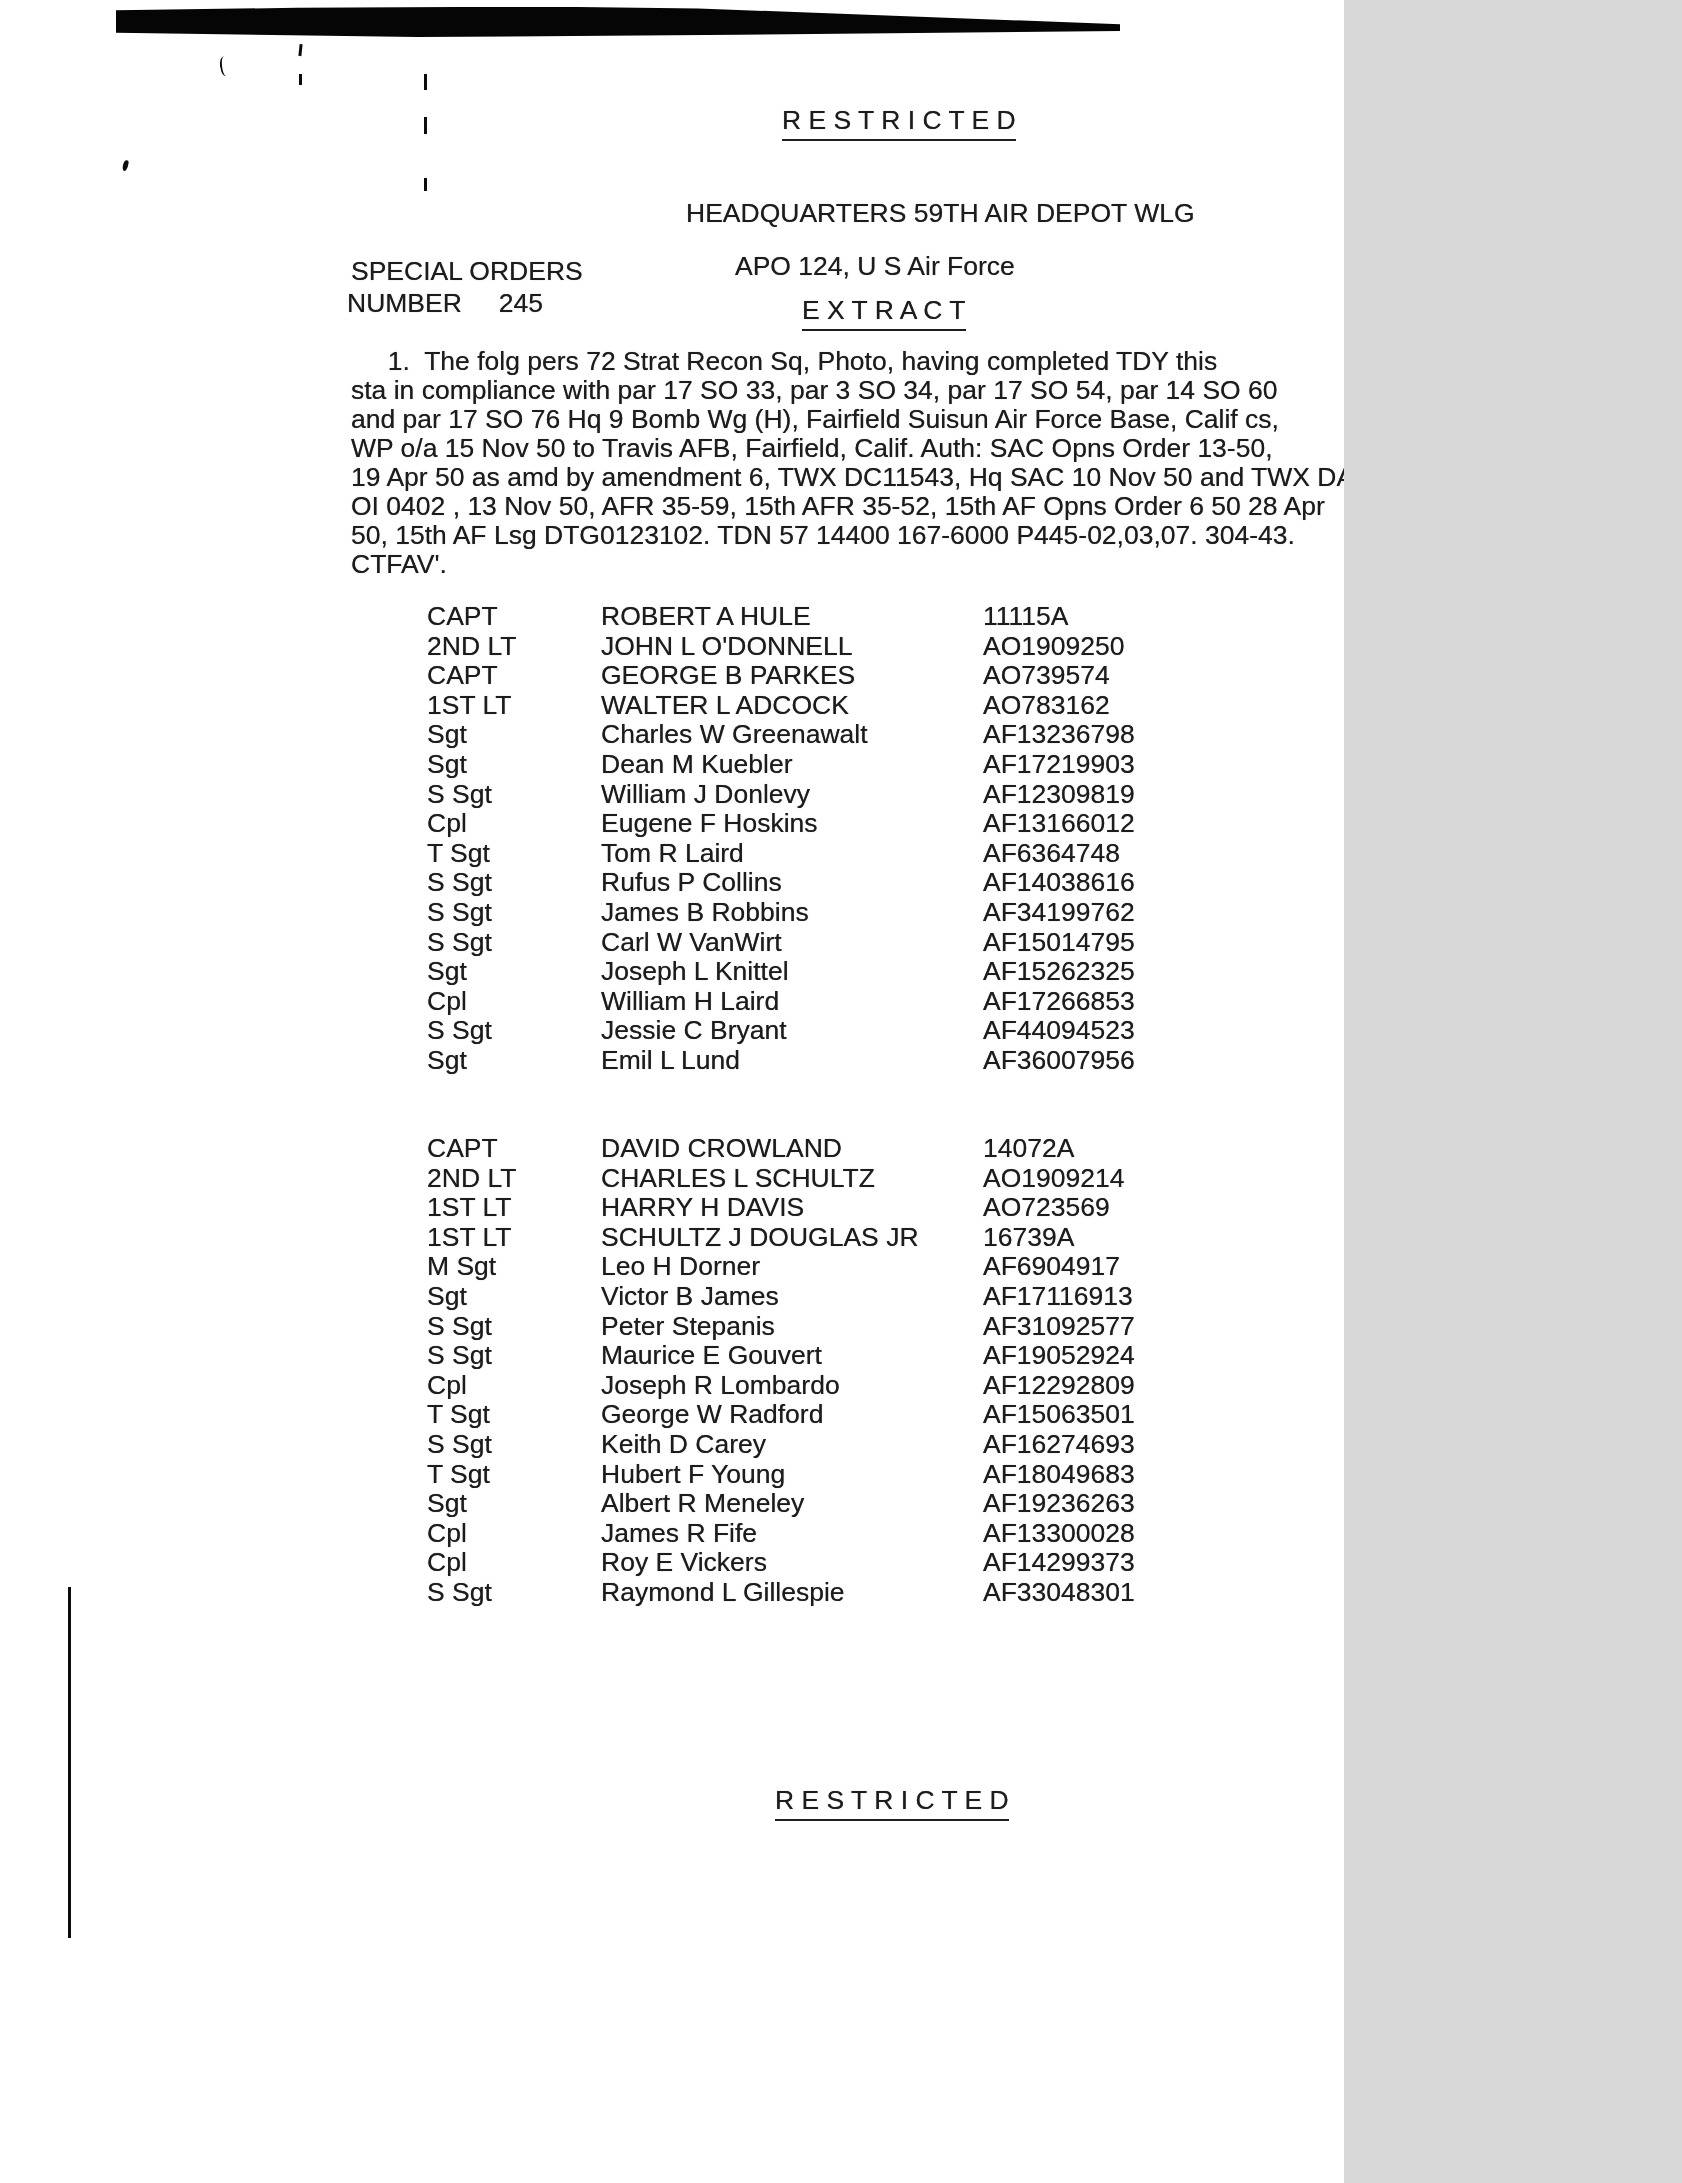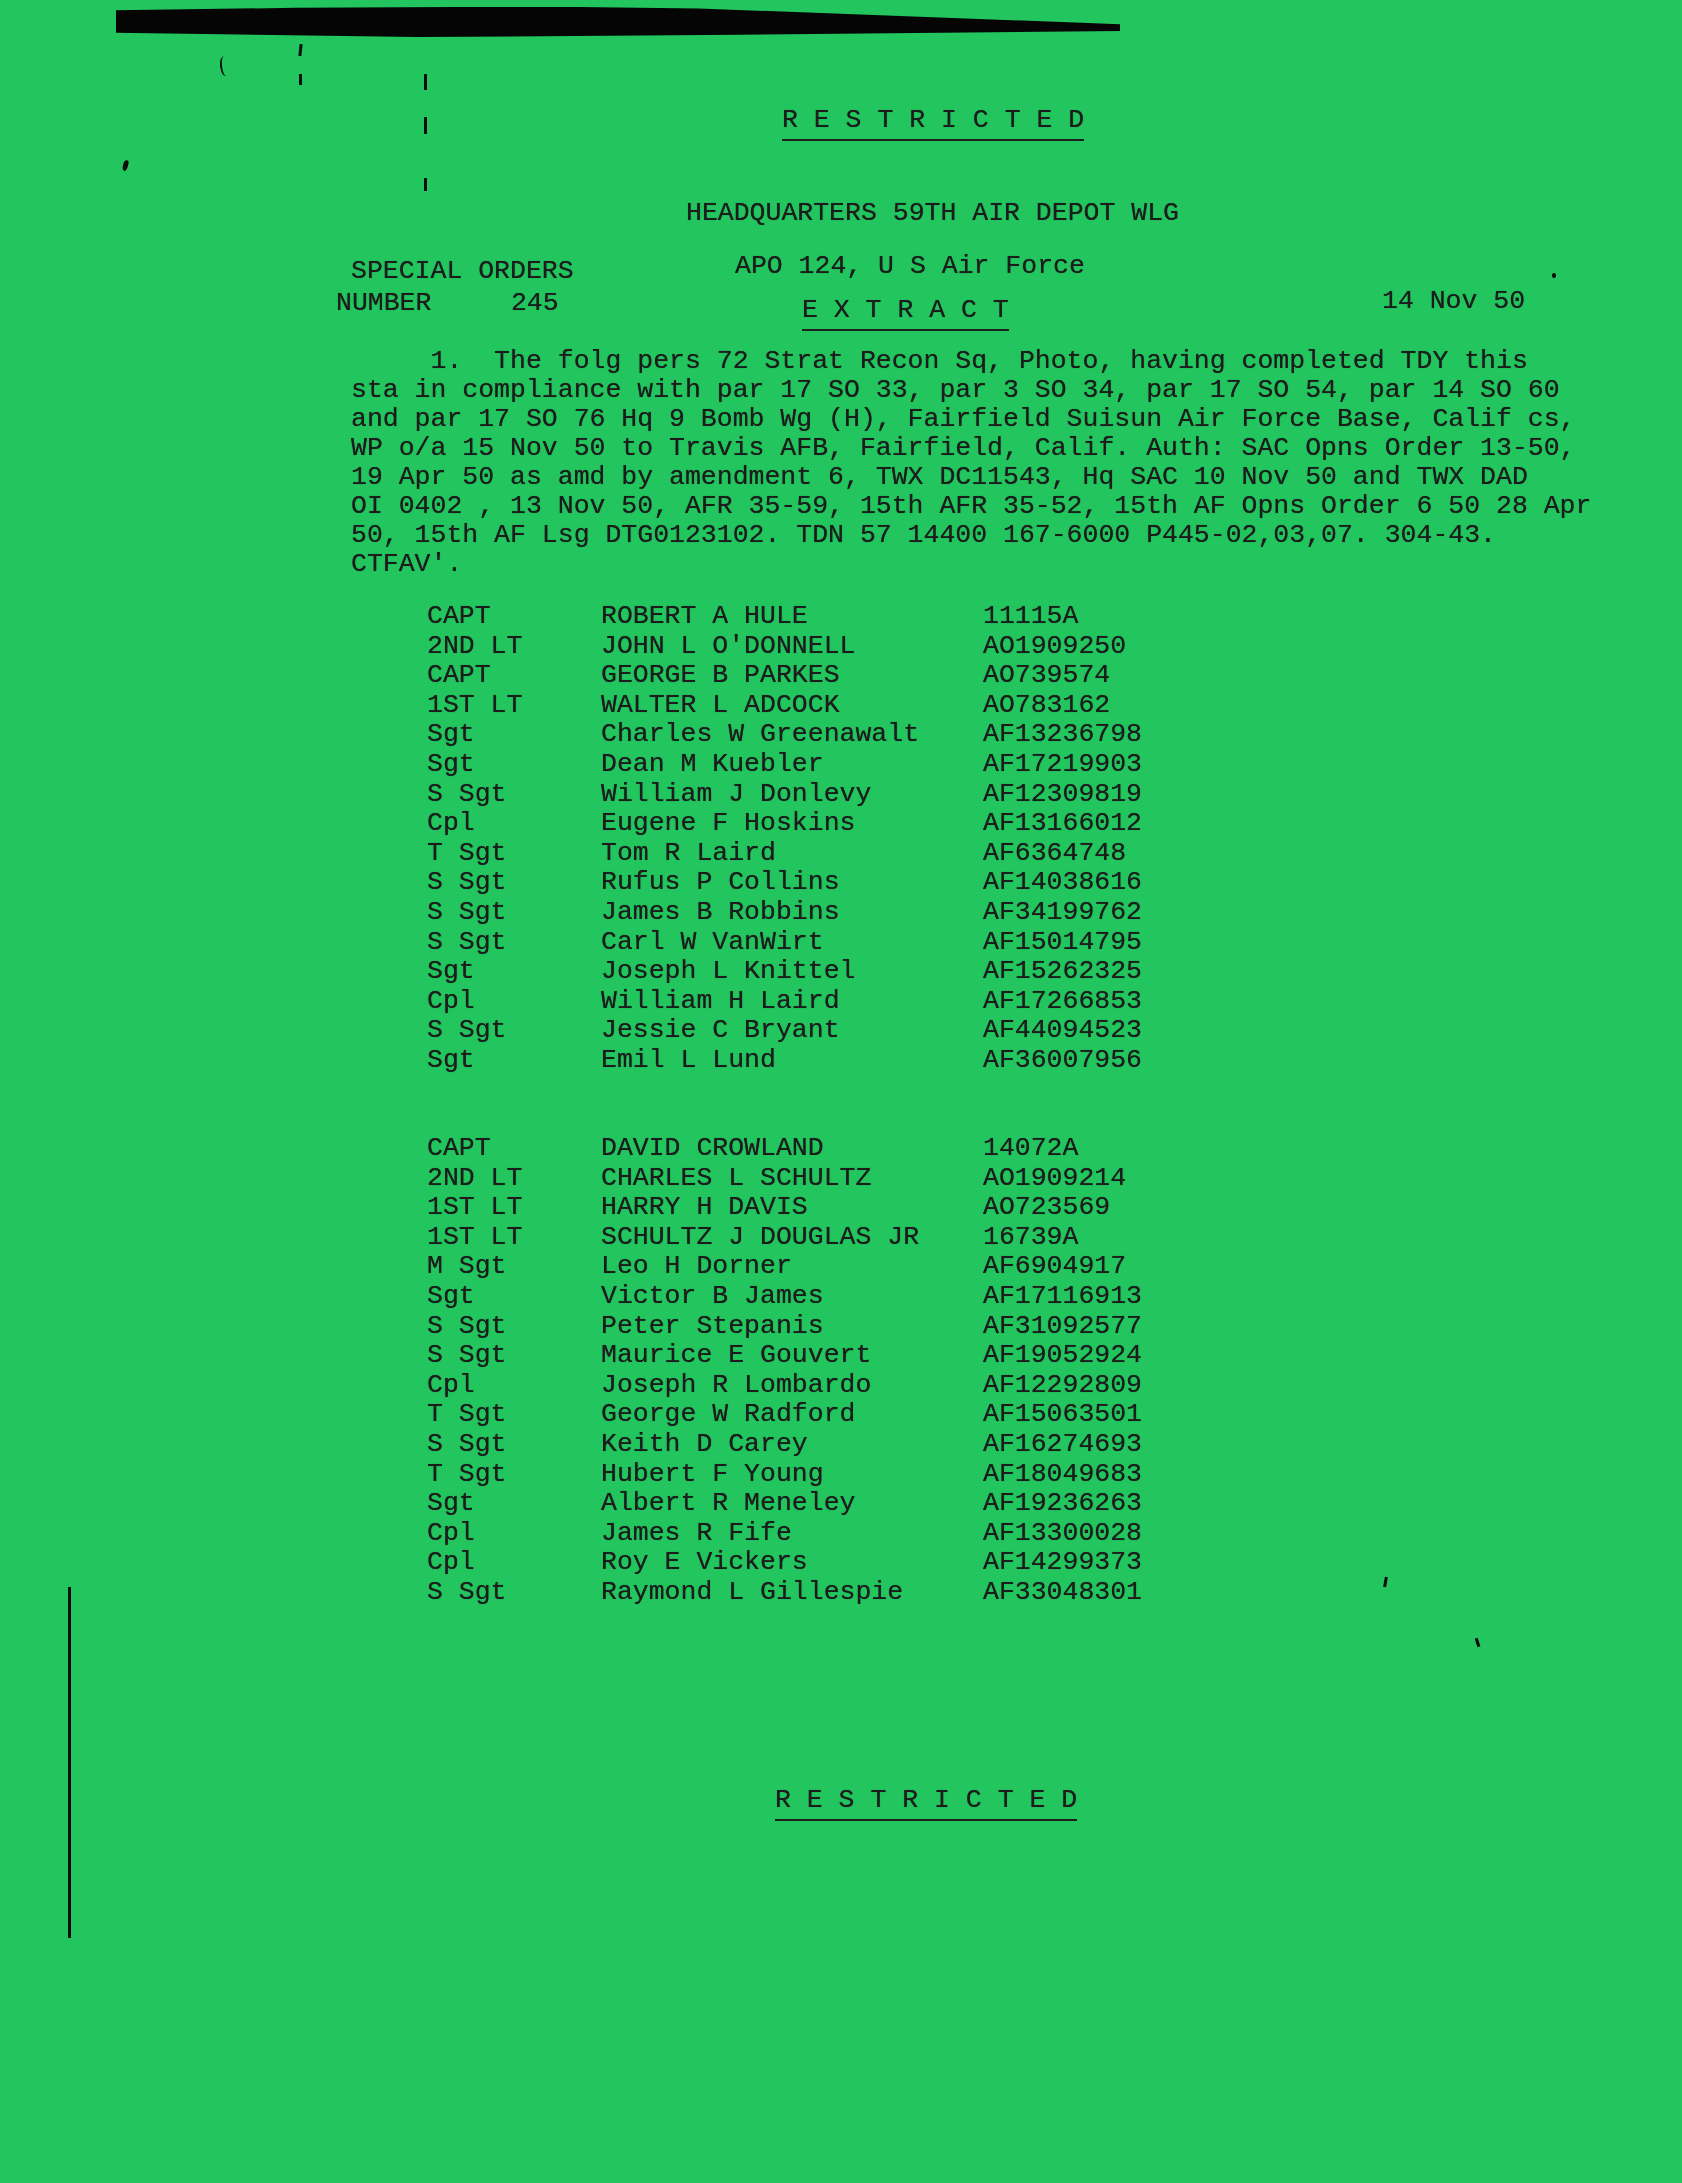--- a/index.html
+++ b/index.html
@@ -1,21 +1,21 @@
 <!DOCTYPE html>
 <html style="font-size:10.6px"><head>
 <meta charset="utf-8">
 <style>
   html,body{margin:0;padding:0;background:#d8d8d8;}
   .page{
     position:relative;
-    width:1682px;height:2183px;
-    background:#22c55e;
+    width:1344px;height:2183px;
+    background:#ffffff;
     overflow:hidden;
-    font-family:Liberation Mono, monospace;
+    font-family:Liberation Sans, sans-serif;
     font-size:26.5px;line-height:29px;
     color:#1c1c1c;
     text-shadow:0 0 0.7px rgba(20,20,20,.7);
   }
   .t{position:absolute;white-space:pre;}
   .ul{border-bottom:2.7px solid #1e1e1e;padding-bottom:4px;}
   .para{position:absolute;white-space:pre;}
   .roster{position:absolute;}
   .row{position:relative;height:29.6px;}
   .row span{position:absolute;white-space:pre;top:0;}
@@ -49,21 +49,21 @@
   <div class="artifact" style="left:1552px;top:273px;width:4px;height:4.6px;border-radius:50%;"></div>
   <div class="artifact" style="left:68px;top:1587px;width:2.7px;height:351px;"></div>
   <div class="artifact" style="left:1384px;top:1577px;width:2.7px;height:10px;transform:rotate(10deg);"></div>
   <div class="artifact" style="left:1476px;top:1638px;width:2.7px;height:8.6px;transform:rotate(-18deg);"></div>
 
   <div class="t ul" style="left:782px;top:106px;">R E S T R I C T E D</div>
   <div class="t" style="left:686px;top:199px;">HEADQUARTERS 59TH AIR DEPOT WLG</div>
   <div class="t" style="left:735px;top:252px;">APO 124, U S Air Force</div>
 
   <div class="t" style="left:351px;top:257px;">SPECIAL ORDERS</div>
-  <div class="t" style="left:336px;top:289px;">NUMBER     245</div>
+  <div class="t" style="left:347px;top:289px;">NUMBER     245</div>
   <div class="t" style="left:1382px;top:253px;margin-top:34px;">14 Nov 50</div>
   <div class="t ul" style="left:802px;top:296px;">E X T R A C T</div>
 
   <div class="para" style="left:351px;top:347px;">     1.  The folg pers 72 Strat Recon Sq, Photo, having completed TDY this
 sta in compliance with par 17 SO 33, par 3 SO 34, par 17 SO 54, par 14 SO 60
 and par 17 SO 76 Hq 9 Bomb Wg (H), Fairfield Suisun Air Force Base, Calif cs,
 WP o/a 15 Nov 50 to Travis AFB, Fairfield, Calif. Auth: SAC Opns Order 13-50,
 19 Apr 50 as amd by amendment 6, TWX DC11543, Hq SAC 10 Nov 50 and TWX DAD
 OI 0402 , 13 Nov 50, AFR 35-59, 15th AFR 35-52, 15th AF Opns Order 6 50 28 Apr
 50, 15th AF Lsg DTG0123102. TDN 57 14400 167-6000 P445-02,03,07. 304-43.

